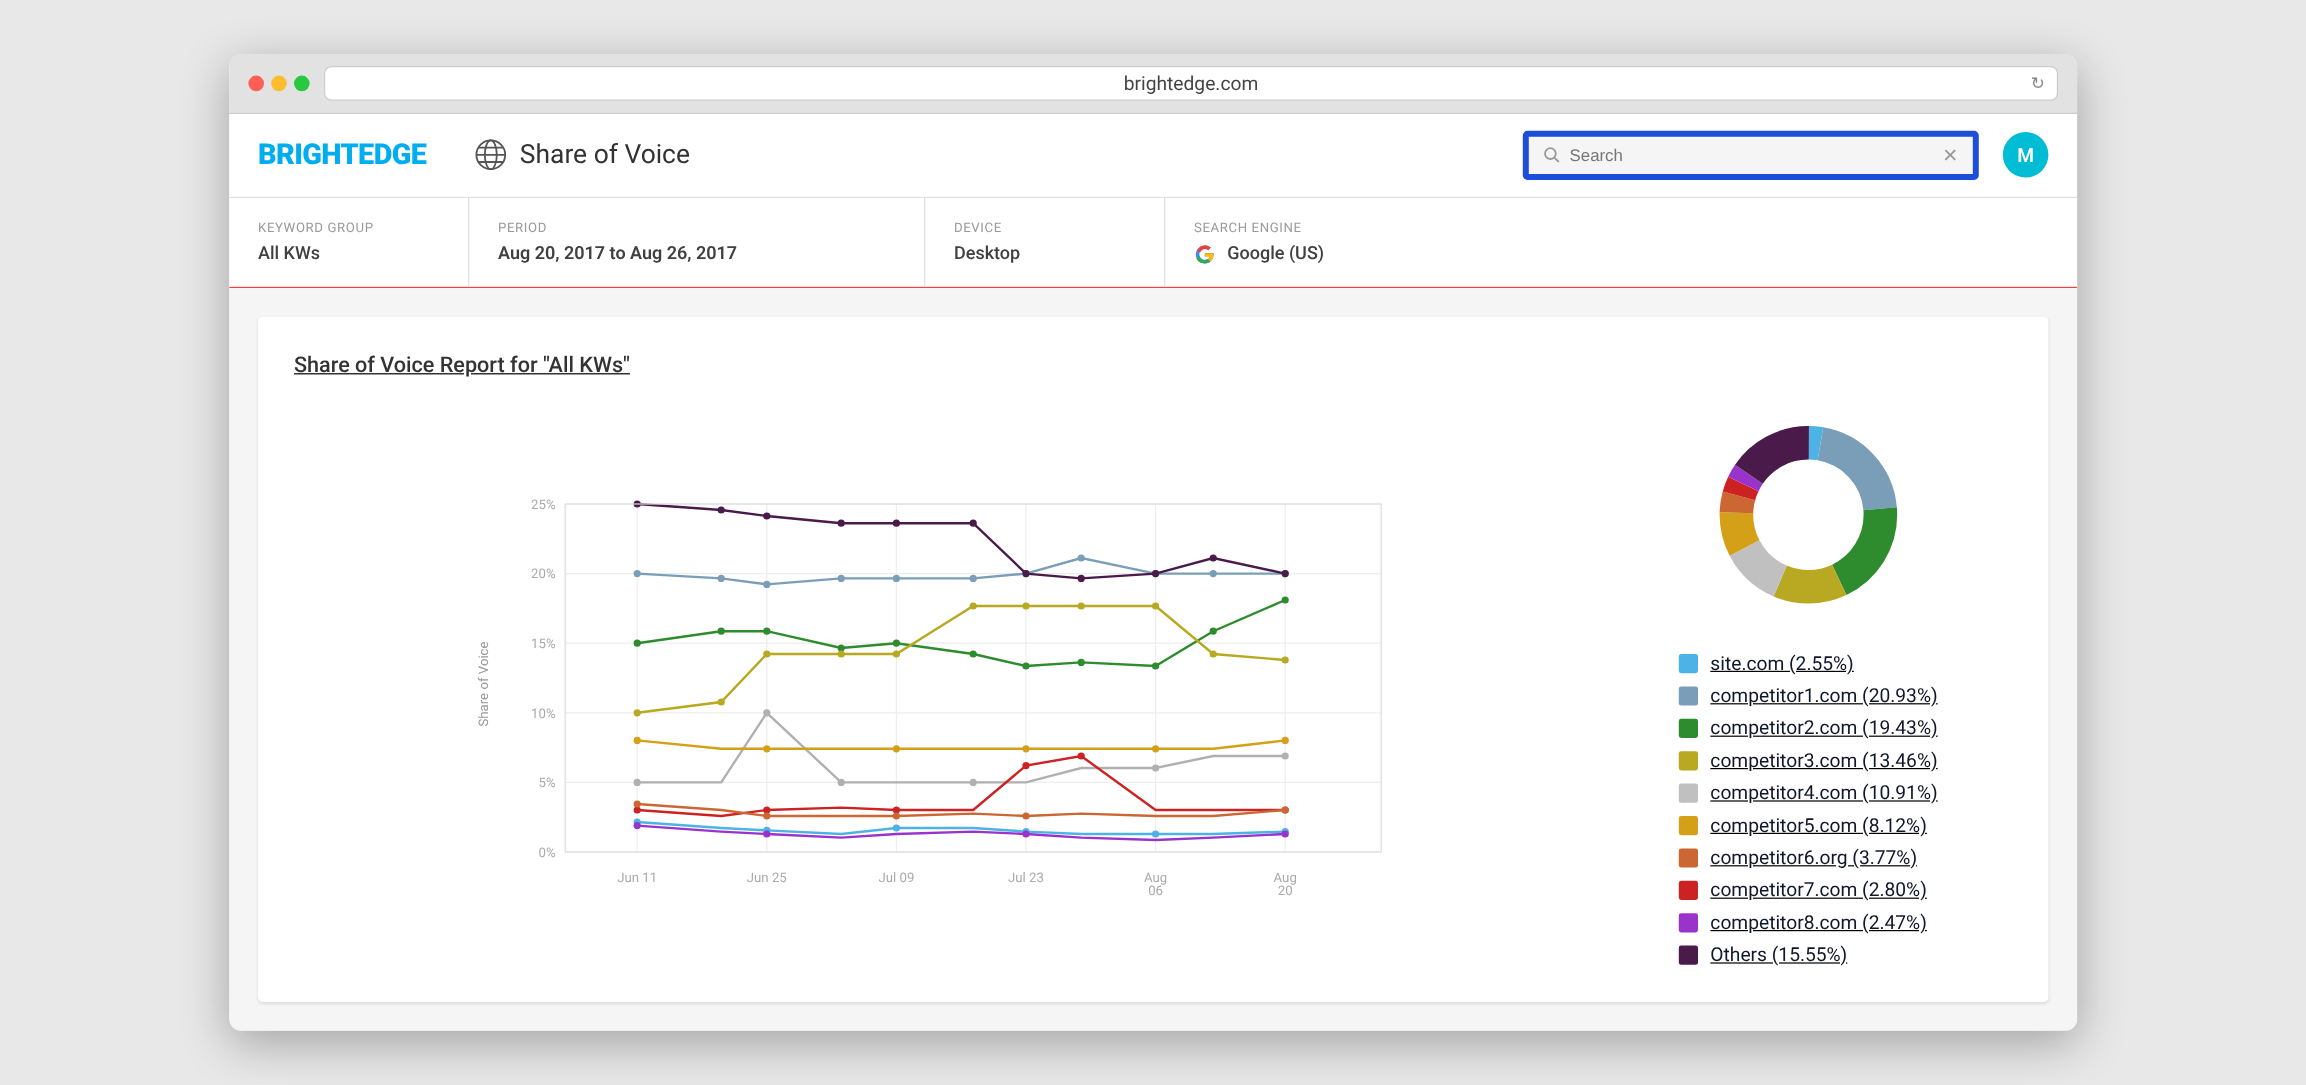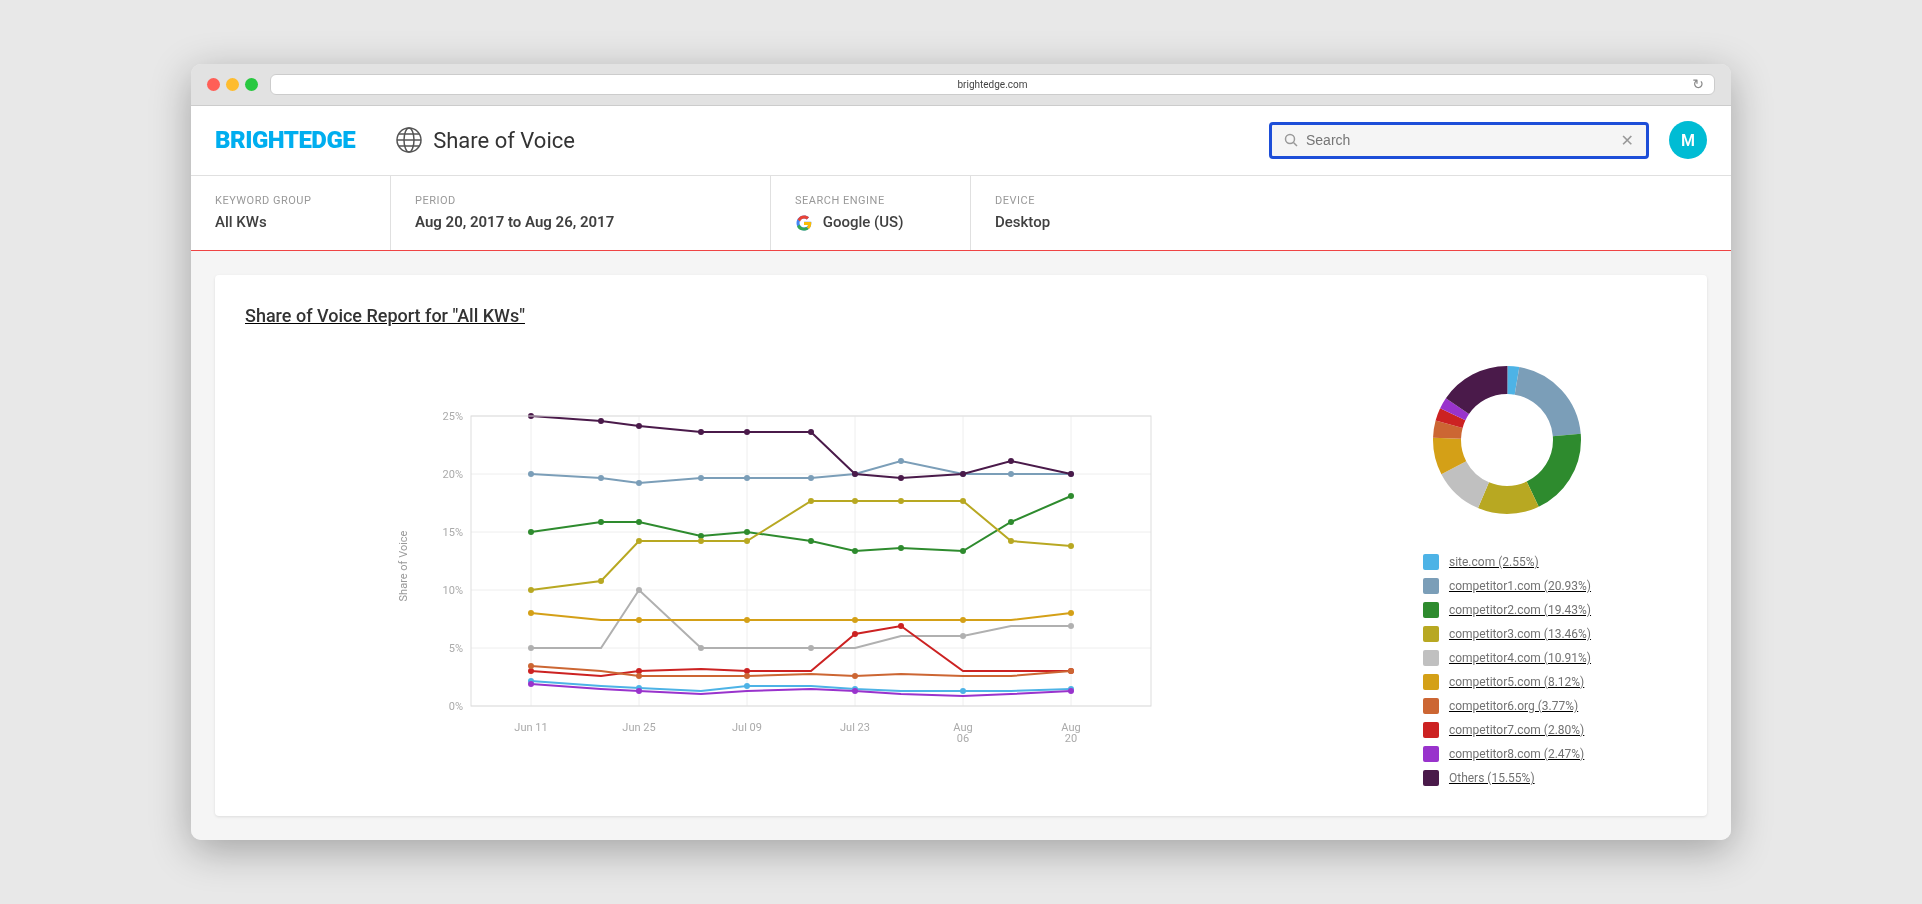--- a/index.html
+++ b/index.html
@@ -52,21 +52,21 @@
       background: #fff;
       border-radius: 6px;
       padding: 4px 12px;
       font-size: 13px;
       color: #333;
       border: 1px solid #ccc;
       position: relative;
     }
 
     .address-bar-text {
-      font-size: 10px;
+      font-size: 16px;
       color: #444;
     }
 
     .refresh-icon {
       position: absolute;
       right: 10px;
       color: #888;
       font-size: 14px;
     }
 
@@ -103,21 +103,21 @@
     .page-title {
       font-size: 22px;
       font-weight: 400;
       color: #333;
     }
 
     .search-area {
       display: flex;
       align-items: center;
       background: #f5f5f5;
-      border: 3px solid #1d4ed8;
+      border: 5px solid #1d4ed8;
       border-radius: 4px;
       padding: 6px 12px;
       width: 380px;
       gap: 8px;
     }
 
     .search-input {
       border: none;
       background: transparent;
       font-size: 14px;
@@ -232,22 +232,22 @@
       list-style: none;
       display: flex;
       flex-direction: column;
       gap: 8px;
     }
 
     .legend-item {
       display: flex;
       align-items: center;
       gap: 10px;
-      font-size: 12px;
-      color: #737373;
+      font-size: 16px;
+      color: #0f172a;
     }
 
     .legend-dot {
       width: 16px;
       height: 16px;
       border-radius: 2px;
       flex-shrink: 0;
     }
 
     .donut-wrapper {
@@ -296,39 +296,39 @@
   </div>
 
   <div class="filter-bar">
     <div class="filter-item">
       <div class="filter-label">KEYWORD GROUP</div>
       <div class="filter-value">All KWs</div>
     </div>
     <div class="filter-item" style="min-width:380px;">
       <div class="filter-label">PERIOD</div>
       <div class="filter-value date">Aug 20, 2017 to Aug 26, 2017</div>
+    </div>
+    <div class="filter-item">
+      <div class="filter-label">DEVICE</div>
+      <div class="filter-value">Desktop</div>
     </div>
     <div class="filter-item">
       <div class="filter-label">SEARCH ENGINE</div>
       <div class="filter-value">
         <span class="google-icon">
           <svg width="18" height="18" viewBox="0 0 18 18">
             <path d="M9 7.5v3h4.2c-.4 2-2.1 3-4.2 3-2.5 0-4.5-2-4.5-4.5S6.5 4.5 9 4.5c1.1 0 2.1.4 2.8 1l2.2-2.2C12.5 2 10.9 1.5 9 1.5 4.9 1.5 1.5 4.9 1.5 9S4.9 16.5 9 16.5c4.4 0 7.3-3.1 7.3-7.4 0-.5 0-.9-.1-1.3H9v-.3z" fill="#4285F4"></path>
             <path d="M2.6 5.6l2.5 1.9C5.8 5.8 7.3 4.5 9 4.5c1.1 0 2.1.4 2.8 1l2.2-2.2C12.5 2 10.9 1.5 9 1.5c-2.7 0-5.1 1.6-6.4 4.1z" fill="#EA4335"></path>
             <path d="M9 16.5c1.8 0 3.4-.6 4.6-1.6l-2.3-1.8c-.6.4-1.4.7-2.3.7-2 0-3.8-1.4-4.4-3.3l-2.5 1.9C2.9 14.9 5.7 16.5 9 16.5z" fill="#34A853"></path>
             <path d="M16.2 8.1H9V11h4.2c-.2.9-.8 1.7-1.5 2.2l2.3 1.8c1.3-1.2 2.2-3.1 2.2-5.5 0-.5 0-.9-.1-1.3z" fill="#FBBC04"></path>
           </svg>
         </span>
         <span>Google (US)</span>
       </div>
     </div>
-    <div class="filter-item">
-      <div class="filter-label">DEVICE</div>
-      <div class="filter-value">Desktop</div>
-    </div>
   </div>
 
   <div class="main-content">
     <div class="chart-container">
       <div class="chart-title">Share of Voice Report for "All KWs"</div>
       <div class="chart-body">
 
         <div class="line-chart-area">
           <svg viewBox="0 0 760 360" style="width:100%;height:360px;">
 

